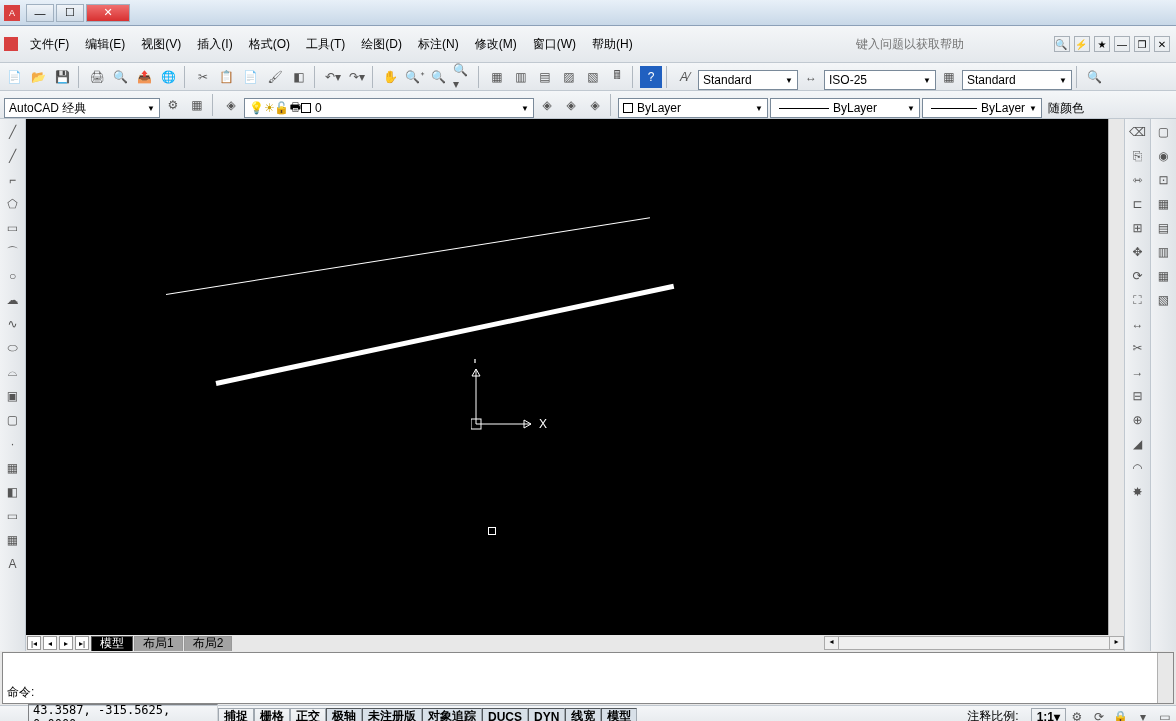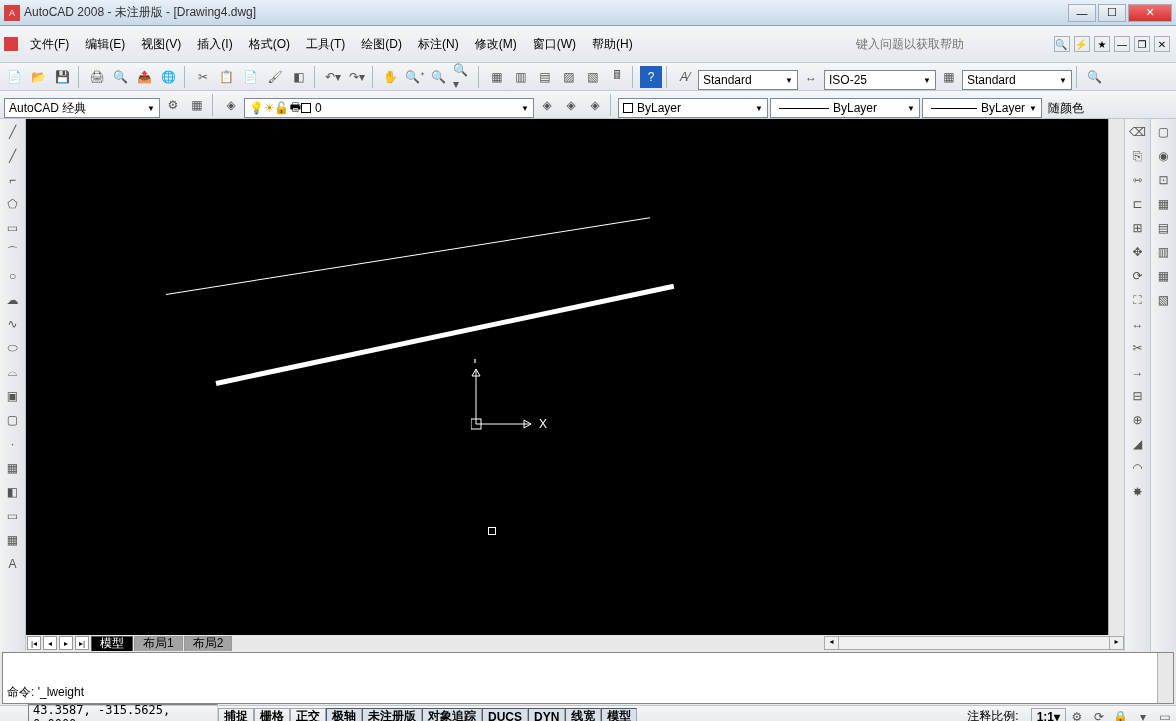--- a/index.html
+++ b/index.html
@@ -62,21 +62,20 @@
 .coords { width: 190px; font-family: monospace; border: 1px inset #d0d4d8; height: 18px; display: flex; align-items: center; padding: 12px 4px; margin-left: 28px; }
 .status-toggle { padding: 0 5px; border: 1px solid #a0a8b0; height: 18px; display: flex; align-items: center; cursor: pointer; font-weight: bold; }
 .status-toggle.on { border-style: inset; background: #d8e0e8; }
 .statusbar .spacer { flex: 1; }
 </style>
 </head>
 <body>
 
 <div class="titlebar">
   <span class="app-icon">A</span>
-  <span class="title">AutoCAD 2008 - 未注册版 - [Drawing4.dwg]</span>
   <div class="winbtn">—</div>
   <div class="winbtn">☐</div>
   <div class="winbtn close">✕</div>
 </div>
 
 <div class="menubar">
   <span class="app-icon" style="background:#d84040;width:14px;height:14px;margin-right:4px"></span>
   <span class="menu-item">文件(F)</span>
   <span class="menu-item">编辑(E)</span>
   <span class="menu-item">视图(V)</span>
@@ -278,21 +277,21 @@
     <div class="tbtn">▦</div>
     <div class="tbtn">▤</div>
     <div class="tbtn">▥</div>
     <div class="tbtn">▦</div>
     <div class="tbtn">▧</div>
   </div>
 </div>
 
 <div class="cmdarea">
   <div class="cmdtext">
-    <div class="cmdline">命令: '_lweight</div>
+    <div class="cmdline">命令:</div>
   </div>
   <div class="cmd-scroll"></div>
 </div>
 
 <div class="statusbar">
   <div class="coords">43.3587,  -315.5625, 0.0000</div>
   <div class="status-toggle">捕捉</div>
   <div class="status-toggle">栅格</div>
   <div class="status-toggle">正交</div>
   <div class="status-toggle on">极轴</div>

